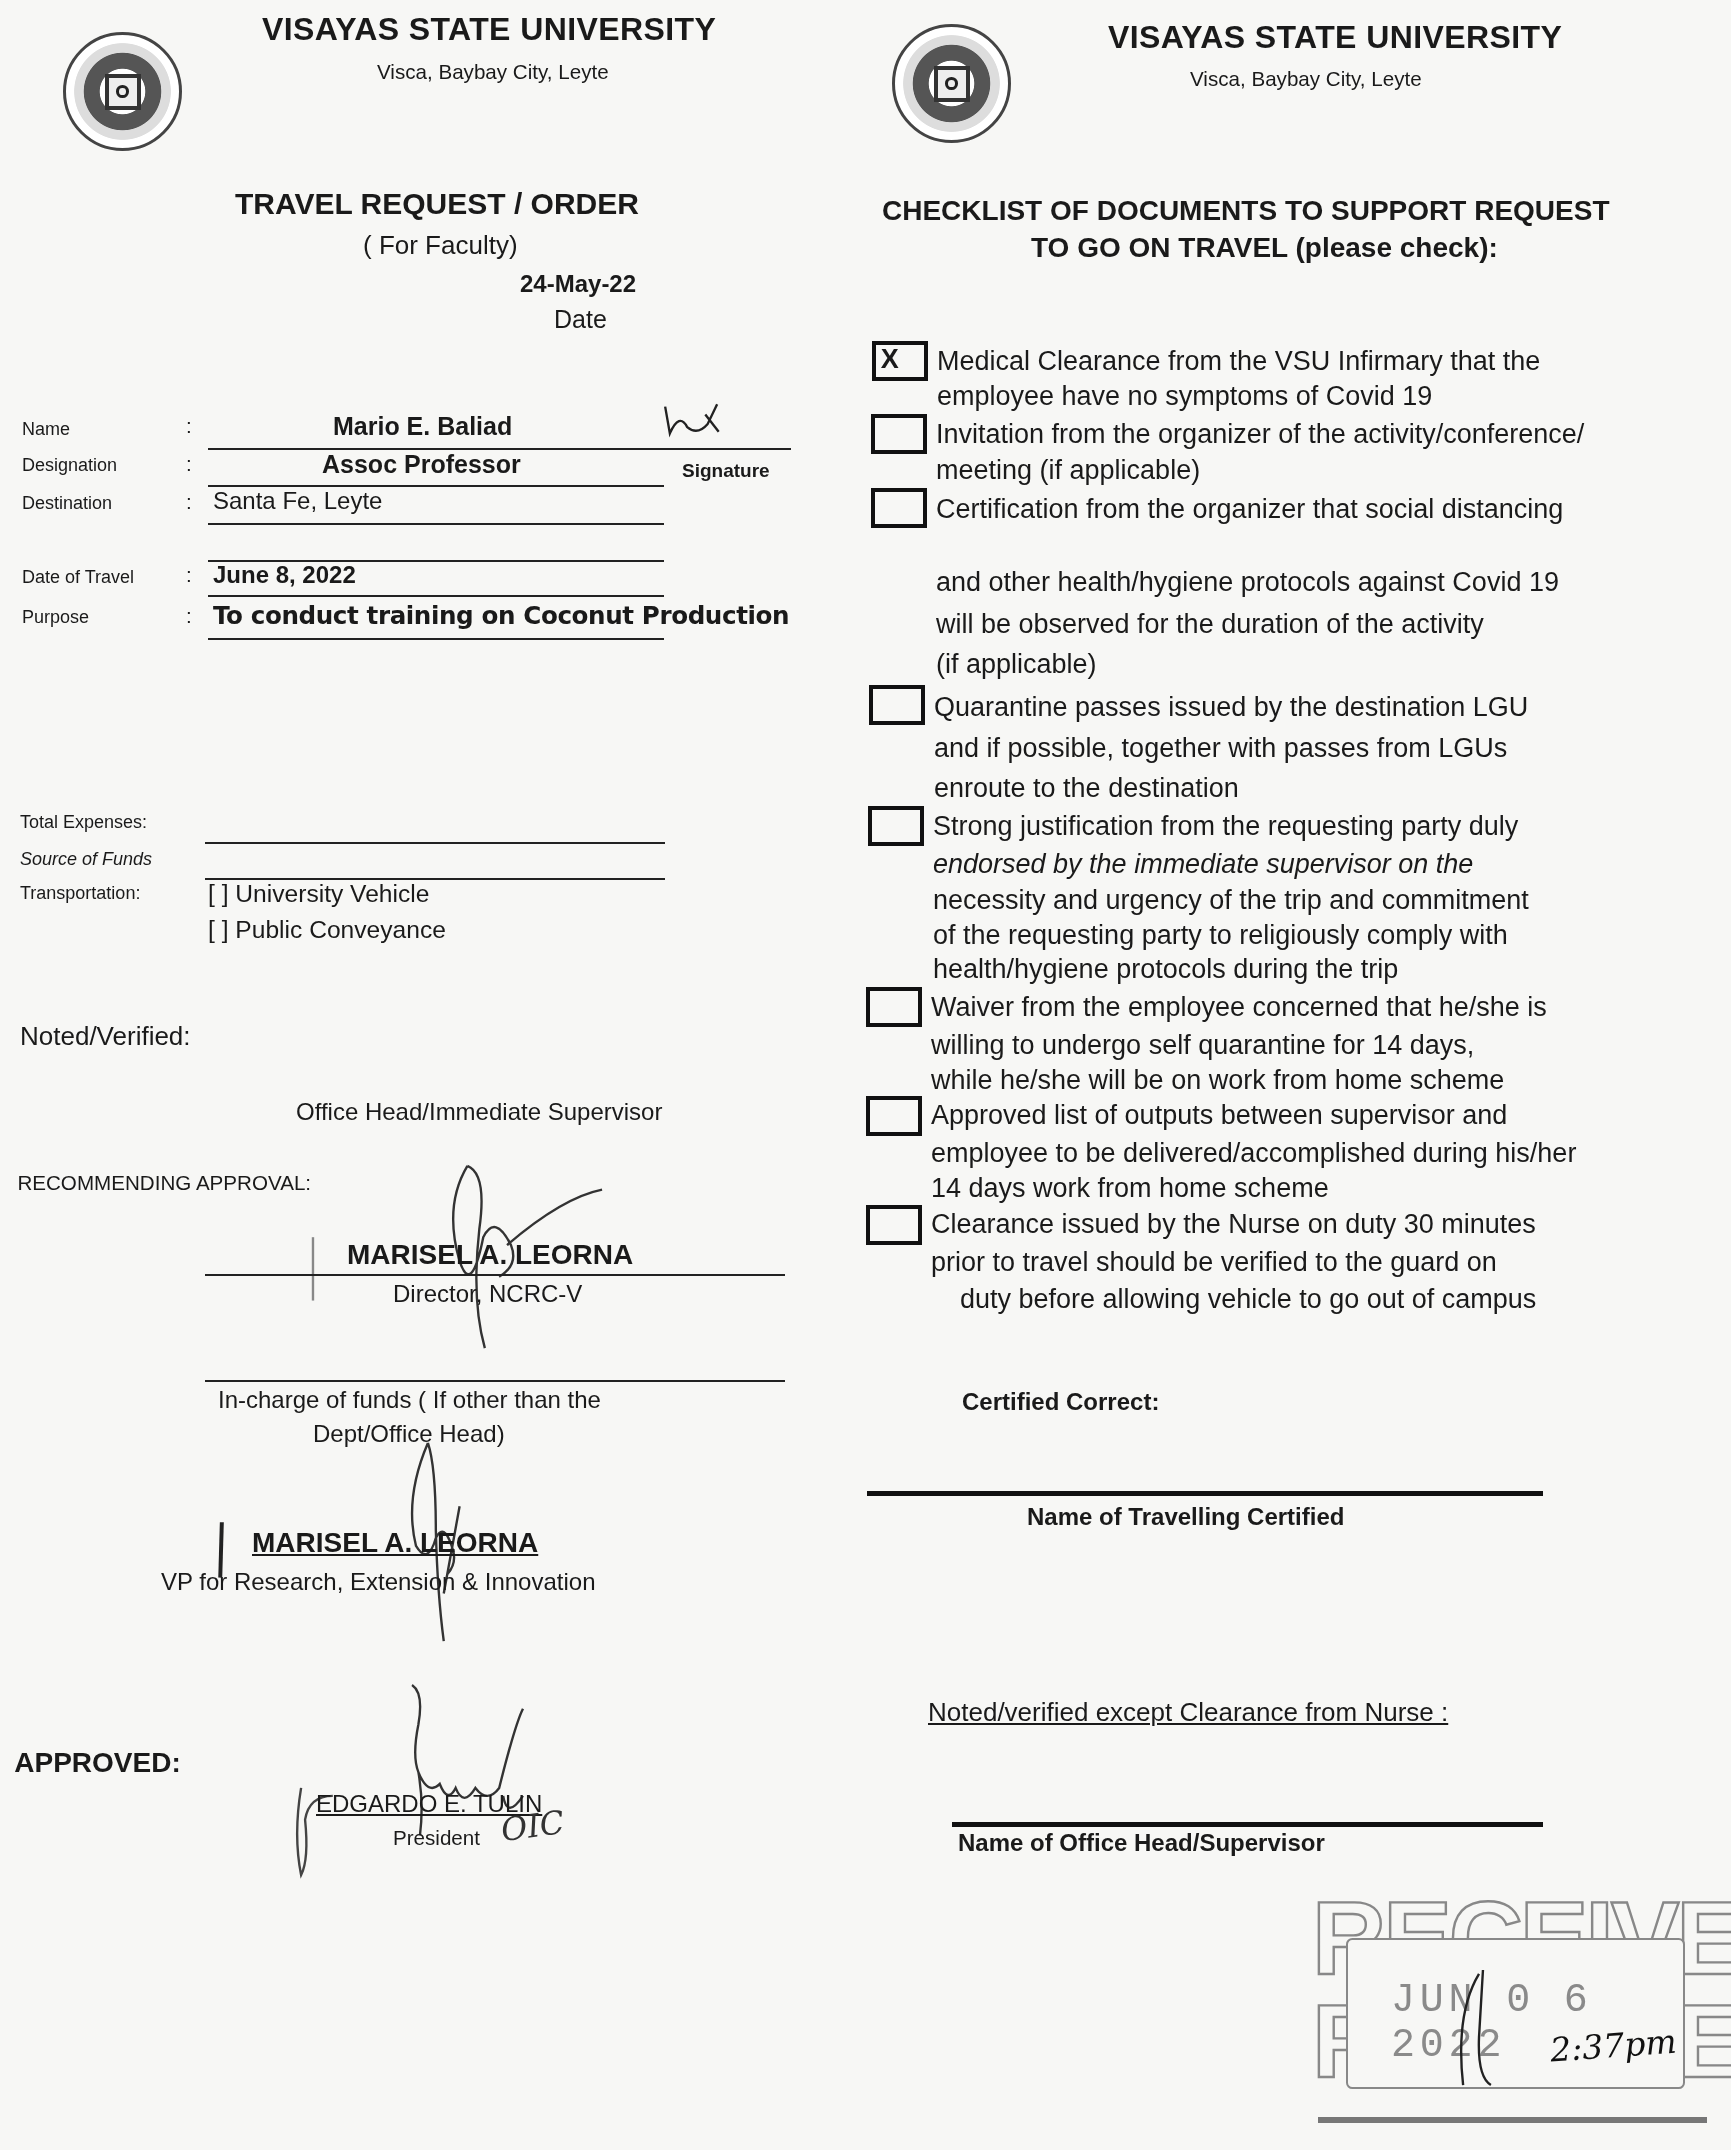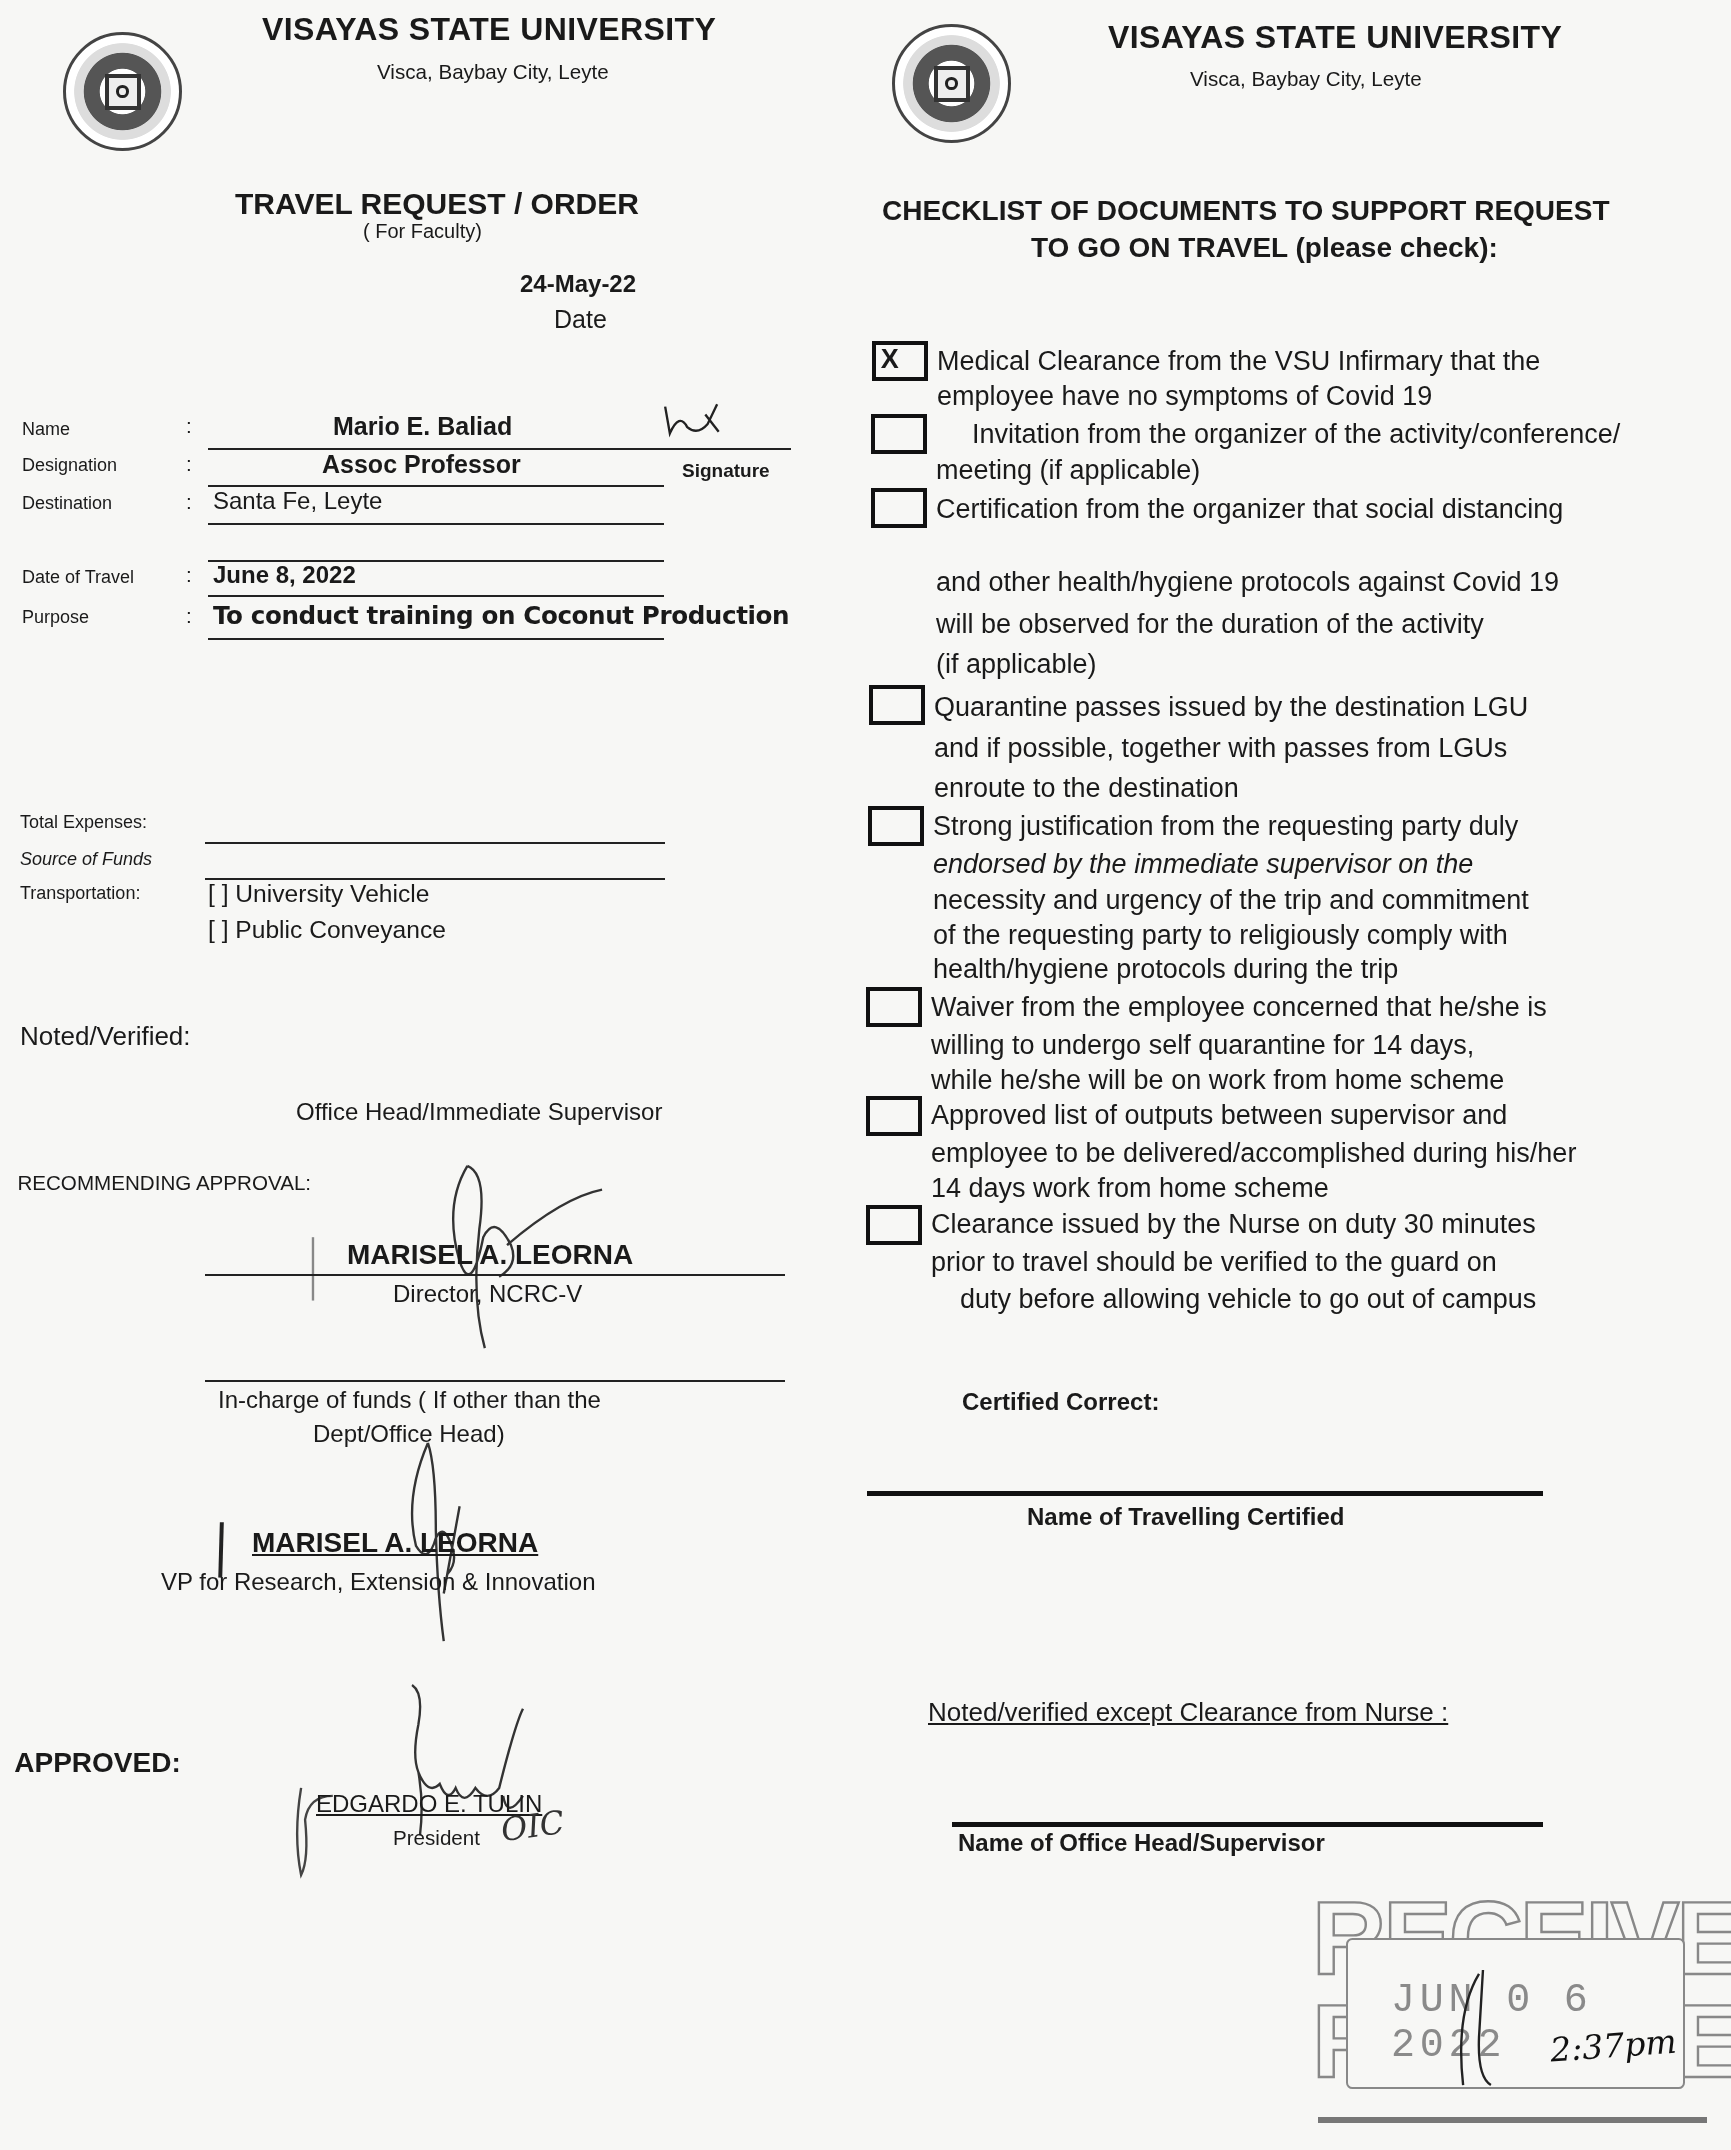--- a/index.html
+++ b/index.html
@@ -49,21 +49,21 @@
 <div class="abs seal" style="left:63px; top:32px;">
   <div class="seal-inner">
       <div class="seal-dot"></div>
     </div>
 </div>
 
 <div class="abs uni-title" style="left:262px; top:11px;">VISAYAS STATE UNIVERSITY</div>
 <div class="abs uni-sub" style="left:377px; top:60px;">Visca, Baybay City, Leyte</div>
 
 <div class="abs form-title" style="left:235px; top:187px;">TRAVEL REQUEST / ORDER</div>
-<div class="abs uni-sub" style="left:363px; top:220px; font-size:20px;">( For Faculty)</div>
+<div class="abs uni-sub" style="left:363px; top:230px; font-size:26px;">( For Faculty)</div>
 <div class="abs" style="left:520px; top:270px; font-size:24px; font-weight:bold;">24-May-22</div>
 <div class="abs" style="left:554px; top:305px; font-size:25px;">Date</div>
 
 <div class="abs lbl" style="left:22px; top:419px;">Name</div>
 <div class="abs colon" style="left:186px; top:414px;">:</div>
 <div class="abs val-bold" style="left:333px; top:412px;">Mario E. Baliad</div>
 <div class="line" style="left:208px; top:448px; width:583px;"></div>
 <svg class="sig" style="left:662px; top:400px;" width="63" height="40" viewBox="0 0 80 50">
   <path d="M4,8 L10,42 Q22,15 32,34 Q45,45 58,30 L70,5 M55,18 L72,40" stroke="#222" stroke-width="3" fill="none"></path>
 </svg>
@@ -139,21 +139,21 @@
 <div class="abs uni-sub" style="left:1190px; top:67px;">Visca, Baybay City, Leyte</div>
 
 <div class="abs form-title" style="left:882px; top:195px; font-size:28px;">CHECKLIST OF DOCUMENTS TO SUPPORT REQUEST</div>
 <div class="abs form-title" style="left:1031px; top:232px; font-size:28px;">TO GO ON TRAVEL (please check):</div>
 
 <div class="cb" style="left:872px; top:341px;">X</div>
 <div class="chk-text" style="left:937px; top:344px;">Medical Clearance from the VSU Infirmary that the</div>
 <div class="chk-text" style="left:937px; top:379px;">employee have no symptoms of Covid 19</div>
 
 <div class="cb" style="left:871px; top:414px;"></div>
-<div class="chk-text" style="left:936px; top:417px;margin-left:36px;">Invitation from the organizer of the activity/conference/</div>
+<div class="chk-text" style="left:936px; top:417px;">Invitation from the organizer of the activity/conference/</div>
 <div class="chk-text" style="left:936px; top:453px;">meeting (if applicable)</div>
 
 <div class="cb" style="left:871px; top:488px;"></div>
 <div class="chk-text" style="left:936px; top:492px;">Certification from the organizer that social distancing</div>
 <div class="chk-text" style="left:936px; top:565px;">and other health/hygiene protocols against Covid 19</div>
 <div class="chk-text" style="left:936px; top:607px;">will be observed for the duration of the activity</div>
 <div class="chk-text" style="left:936px; top:647px;"> (if applicable)</div>
 
 <div class="cb" style="left:869px; top:685px;"></div>
 <div class="chk-text" style="left:934px; top:690px;">Quarantine passes issued by the destination LGU</div>

